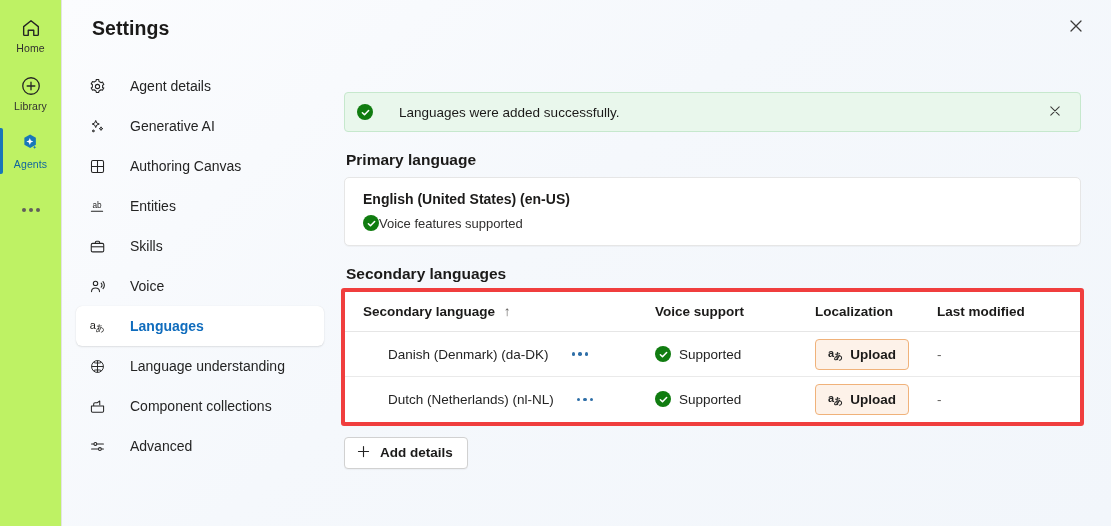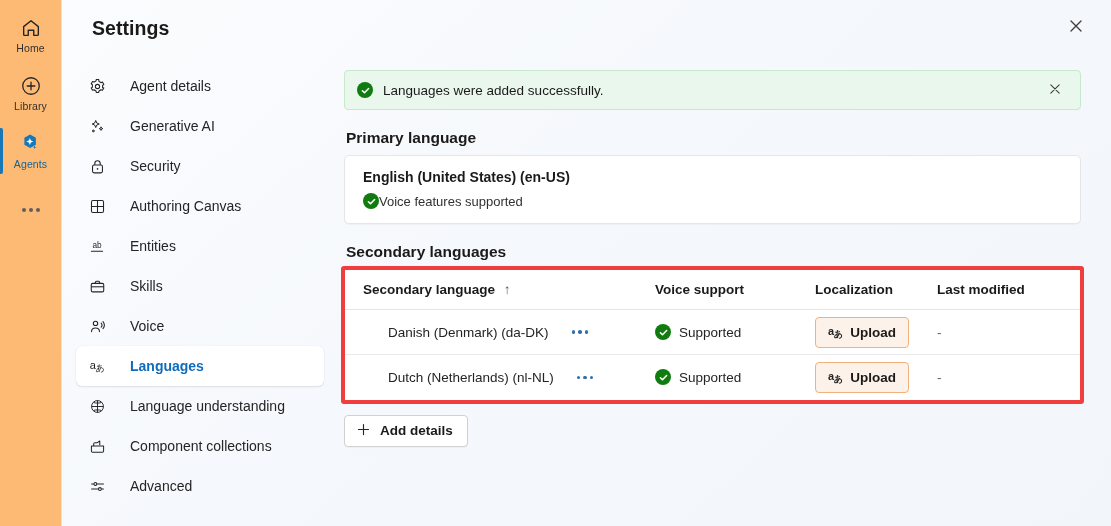--- a/index.html
+++ b/index.html
@@ -17,21 +17,21 @@
     position: relative;
     width: 1111px;
     height: 526px;
     display: flex;
   }
 
   
   .rail {
     width: 62px;
     height: 100%;
-    background: #fdba74;
+    background: #bef264;
     border-right: 1px solid #e3e3e3;
     display: flex;
     flex-direction: column;
     align-items: center;
     padding-top: 6px;
     flex: 0 0 62px;
   }
   .rail-item {
     position: relative;
     width: 62px;
@@ -169,23 +169,24 @@
 
   
   .msgbar {
     height: 40px;
     background: #e9f7ec;
     border: 1px solid #c6e8cd;
     border-radius: 4px;
     display: flex;
     align-items: center;
     padding: 0 12px 0 12px;
-    gap: 10px;
+    gap: 26px;
     font-size: 13.5px;
     color: #1b1a19;
+    margin-top: 22px;
   }
   .msgbar .mb-text { flex: 1 1 auto; }
   .msgbar .mb-close {
     width: 26px; height: 26px;
     display:flex; align-items:center; justify-content:center;
     cursor:pointer; color:#3b3a39; border-radius:3px;
   }
 
   .ok-dot {
     width: 16px; height: 16px;
@@ -412,30 +413,20 @@
           <span class="nav-ico">
             <svg width="17" height="17" viewBox="0 0 24 24" fill="none" stroke="currentColor" stroke-width="1.4" stroke-linejoin="round">
               <path d="M9.5 3.5l1.45 3.55L14.5 8.5l-3.55 1.45L9.5 13.5 8.05 9.95 4.5 8.5l3.55-1.45z"></path>
               <path d="M17 12.5l.72 1.78L19.5 15l-1.78.72L17 17.5l-.72-1.78L14.5 15l1.78-.72z"></path>
               <path d="M6.2 16.6l.5 1.2 1.2.5-1.2.5-.5 1.2-.5-1.2-1.2-.5 1.2-.5z"></path>
             </svg>
           </span>
           <span class="nav-lbl">Generative AI</span>
         </div>
 
-        <div class="nav-item">
-          <span class="nav-ico">
-            <svg width="17" height="17" viewBox="0 0 24 24" fill="none" stroke="currentColor" stroke-width="1.5" stroke-linejoin="round">
-              <rect x="5" y="10" width="14" height="11" rx="2.2"></rect>
-              <path d="M8.2 10V7.6a3.8 3.8 0 0 1 7.6 0V10"></path>
-              <circle cx="12" cy="15.4" r="1.15" fill="currentColor" stroke="none"></circle>
-            </svg>
-          </span>
-          <span class="nav-lbl">Security</span>
-        </div>
 
         <div class="nav-item">
           <span class="nav-ico">
             <svg width="17" height="17" viewBox="0 0 24 24" fill="none" stroke="currentColor" stroke-width="1.5">
               <rect x="3.5" y="3.5" width="17" height="17" rx="2"></rect>
               <path d="M3.5 12h17M12 3.5v17"></path>
             </svg>
           </span>
           <span class="nav-lbl">Authoring Canvas</span>
         </div>

